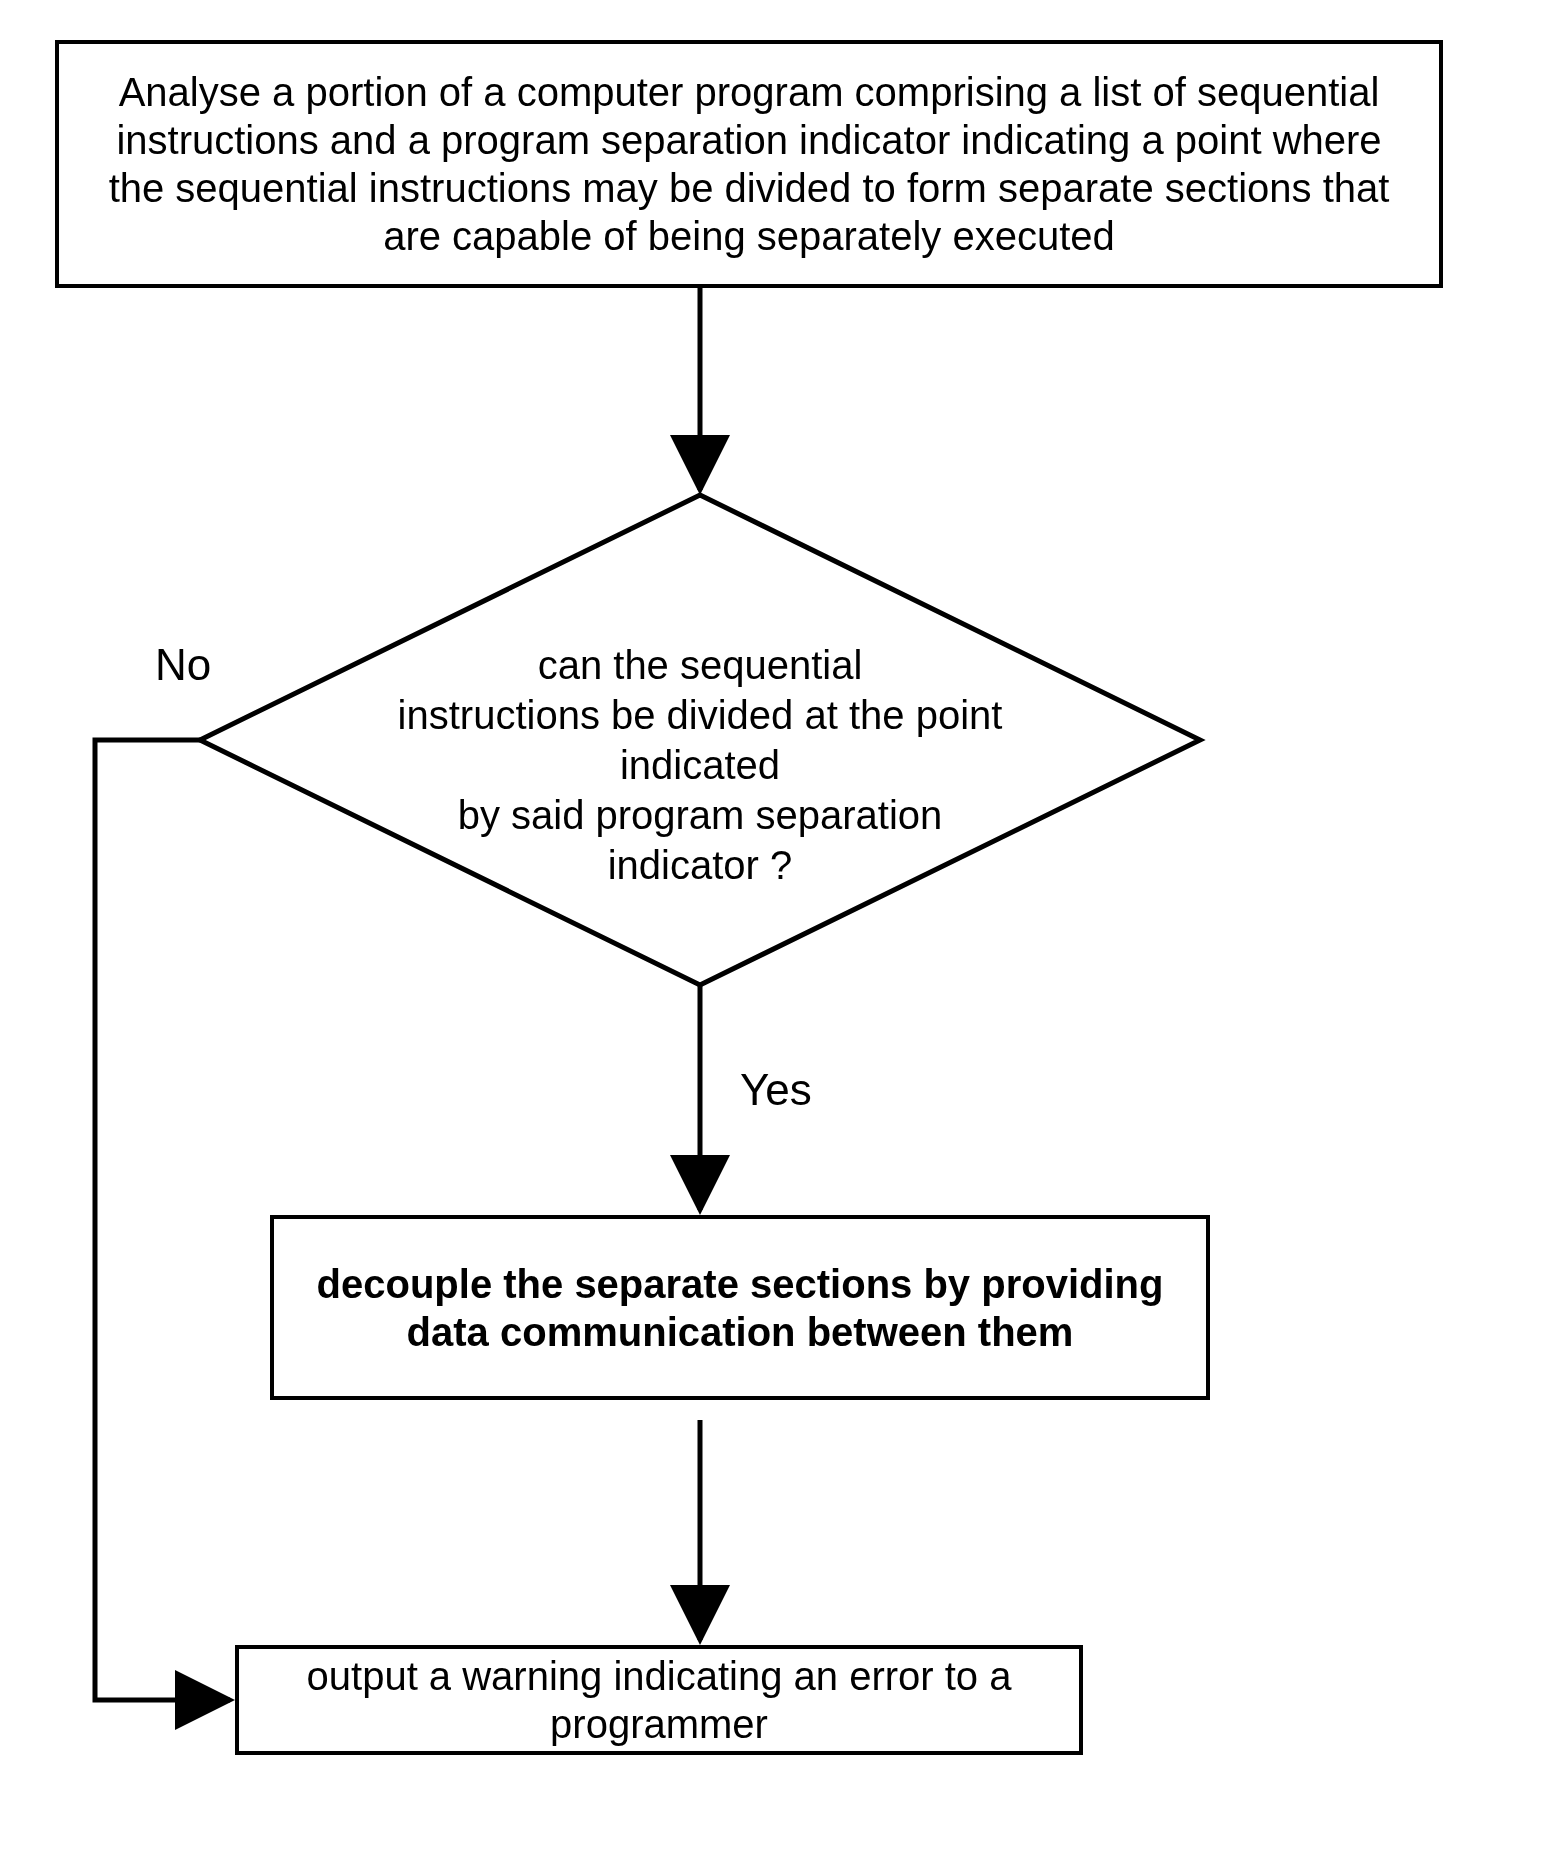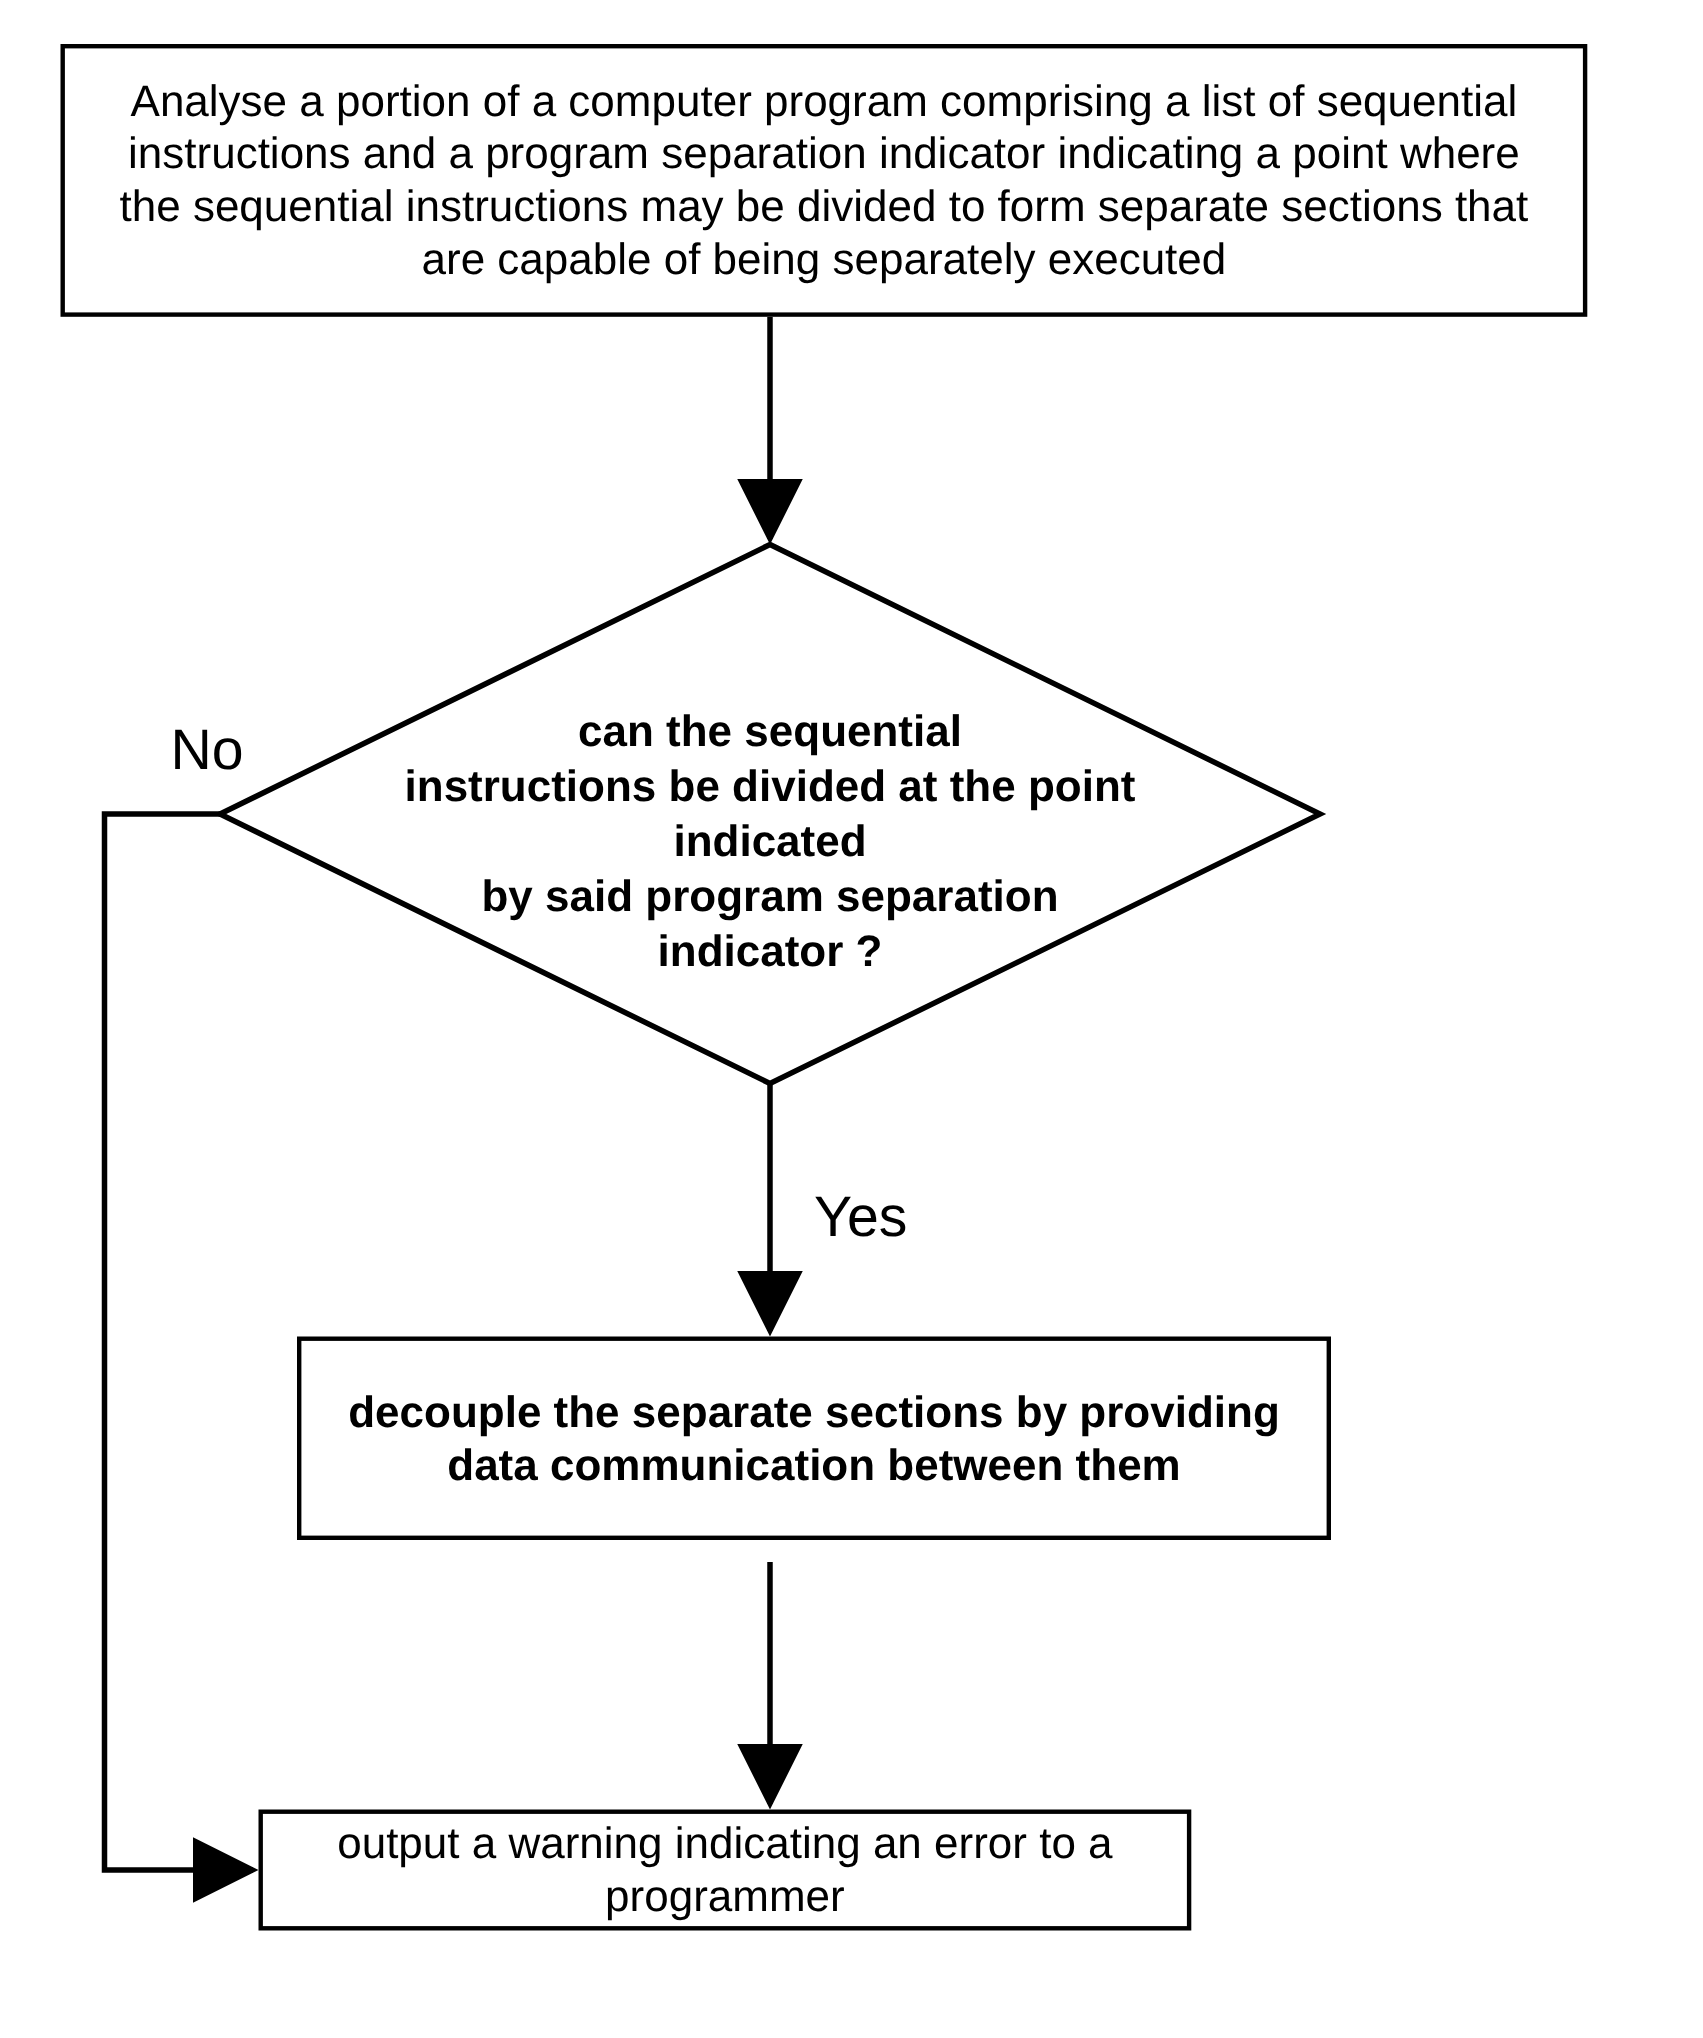--- a/index.html
+++ b/index.html
@@ -35,22 +35,21 @@
     line-height: 1.2;
   }
   .diamond-text {
     position: absolute;
     font-size: 40px;
     line-height: 1.25;
     text-align: center;
   }
   .label {
     position: absolute;
-    font-size: 52px;
-    margin-top: 12px;
+    font-size: 44px;
   }
 </style>
 </head>
 <body>
 
 <svg width="1548" height="1853">
   <defs>
     <marker id="arrowhead" markerWidth="14" markerHeight="14" refX="11" refY="6" orient="auto">
       <path d="M0,0 L12,6 L0,12 Z" fill="#000"></path>
     </marker>
@@ -64,21 +63,21 @@
 
   <line x1="700" y1="1420" x2="700" y2="1640" stroke="#000" stroke-width="5" marker-end="url(#arrowhead)"></line>
 
   <polyline points="200,740 95,740 95,1700 230,1700" fill="none" stroke="#000" stroke-width="5" marker-end="url(#arrowhead)"></polyline>
 </svg>
 
 <div class="box" style="left:55px; top:40px; width:1388px; height:248px;">
   <div class="box-text">Analyse a portion of a computer program comprising a list of sequential instructions and a program separation indicator indicating a point where the sequential instructions may be divided to form separate sections that are capable of being separately executed</div>
 </div>
 
-<div class="diamond-text" style="left:340px; top:640px; width:720px;font-weight:bold;">
+<div class="diamond-text" style="left:340px; top:640px; width:720px;">
   <span style="white-space:pre-line;">can the sequential
 instructions be divided at the point indicated
 by said program separation
 indicator ?</span>
 </div>
 
 <div class="label" style="left:155px; top:640px;">No</div>
 
 <div class="label" style="left:740px; top:1065px;text-align:center;">Yes</div>
 

